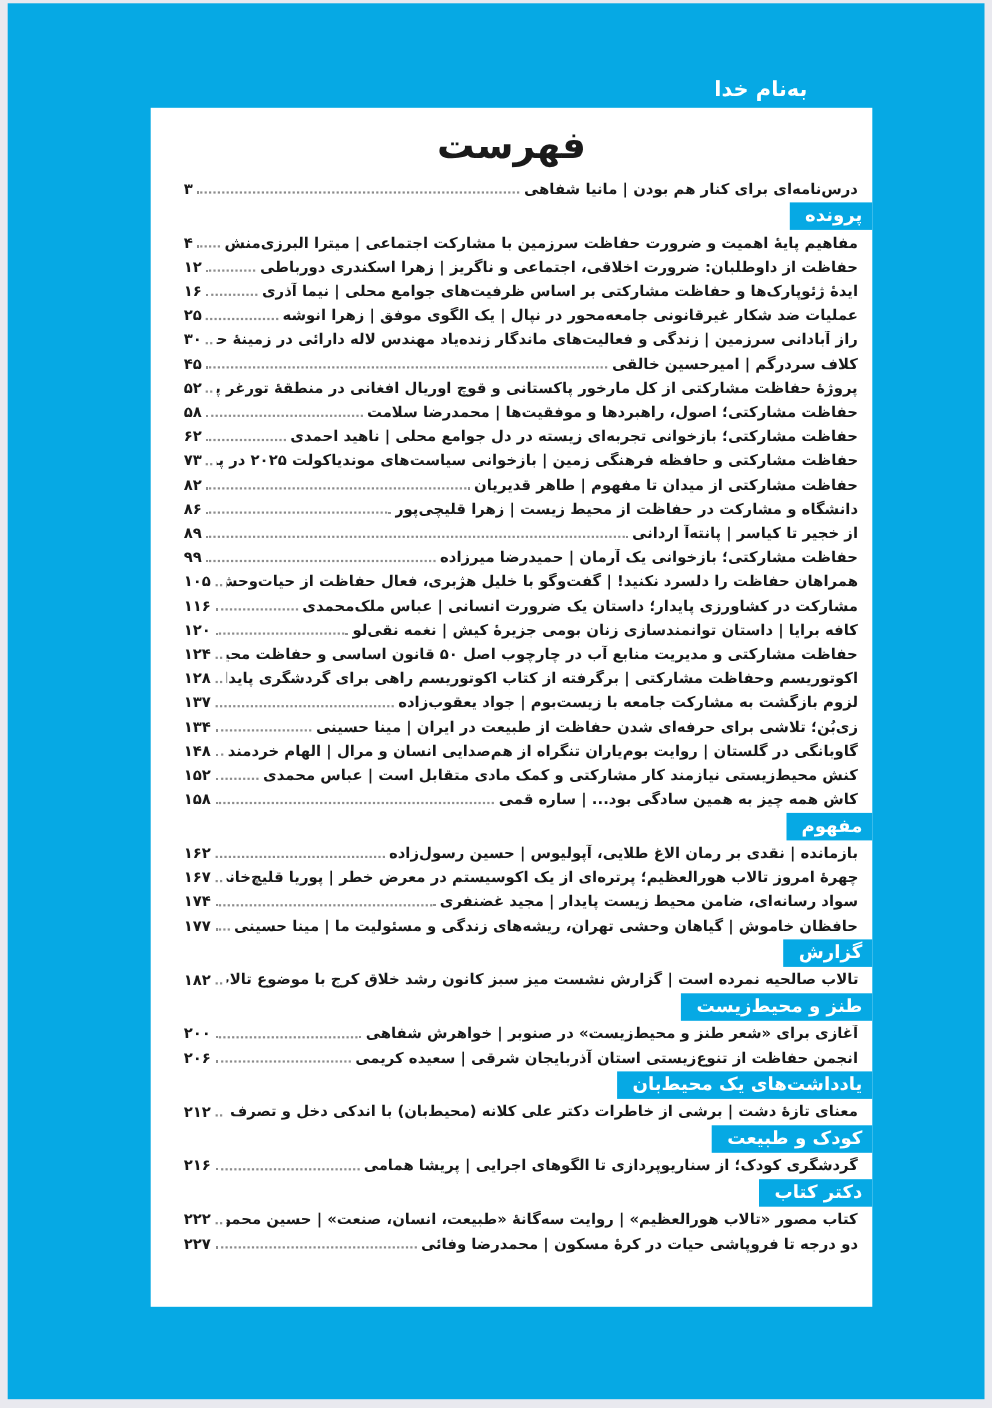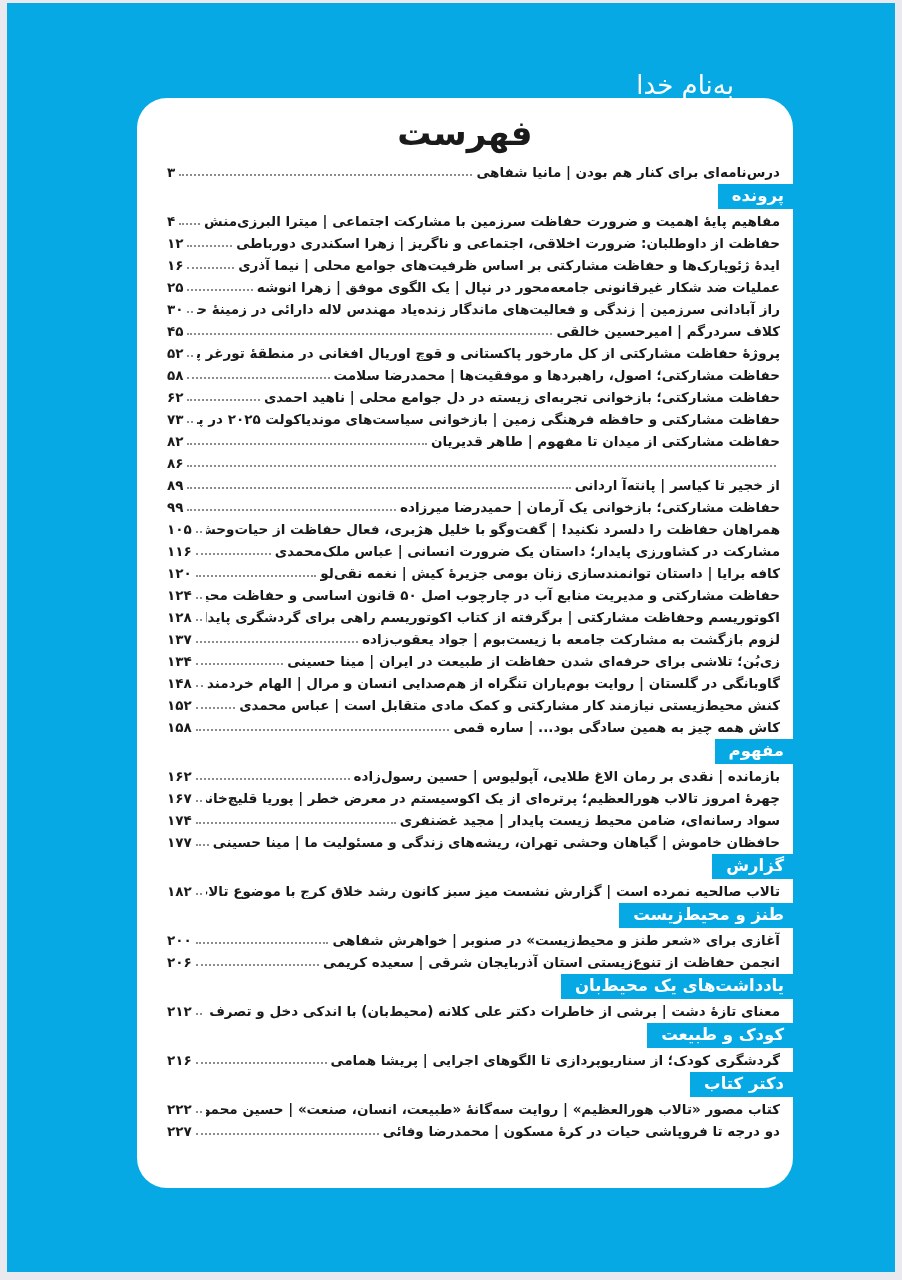--- a/index.html
+++ b/index.html
@@ -19,30 +19,29 @@
   .photo-bg{
     position:absolute;
     left:7px; top:3px; right:7px; bottom:8px;
     background:var(--cyan);
   }
   .bismillah{
     position:absolute;
     top:70px; right:168px;
     direction:rtl;
     color:#ffffff;
-    font-size:26px;
-    font-weight:normal;
+    font-size:19px;
+    font-weight:bold;
     letter-spacing:0;
   }
   .card{
     position:absolute;
     left:137px; top:98px;
     width:656px; height:1090px;
     background:#ffffff;
-    border-radius:30px;
   }
   .card-title{
     text-align:center;
     direction:rtl;
     color:var(--ink);
     font-size:34px;
     font-weight:bold;
     padding-top:14px;
     line-height:1.25;
   }
@@ -155,20 +154,21 @@
         <span class="t">حفاظت مشارکتی و حافظه فرهنگی زمین | بازخوانی سیاست‌های موندیاکولت ۲۰۲۵ در پرتو دانش بومی | ساسان قاسمی</span>
         <span class="leader"></span>
         <span class="num">۷۳</span>
       </div>
       <div class="row">
         <span class="t">حفاظت مشارکتی از میدان تا مفهوم | طاهر قدیریان</span>
         <span class="leader"></span>
         <span class="num">۸۲</span>
       </div>
       <div class="row">
+        <span class="t">دانشگاه و مشارکت در حفاظت از محیط زیست | زهرا قلیچی‌پور</span>
         <span class="leader"></span>
         <span class="num">۸۶</span>
       </div>
       <div class="row">
         <span class="t">از خجیر تا کیاسر | پانته‌آ اردانی</span>
         <span class="leader"></span>
         <span class="num">۸۹</span>
       </div>
       <div class="row">
         <span class="t">حفاظت مشارکتی؛ بازخوانی یک آرمان | حمیدرضا میرزاده</span>

